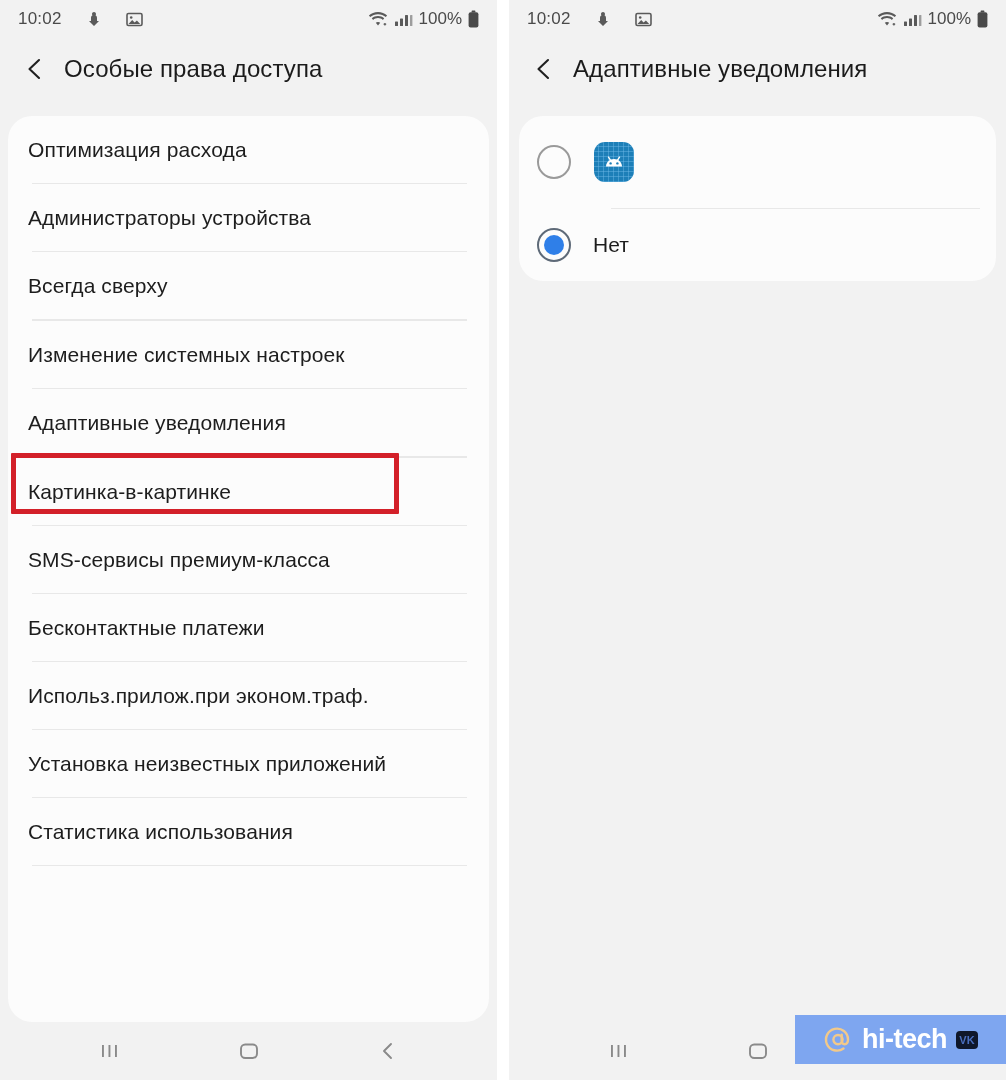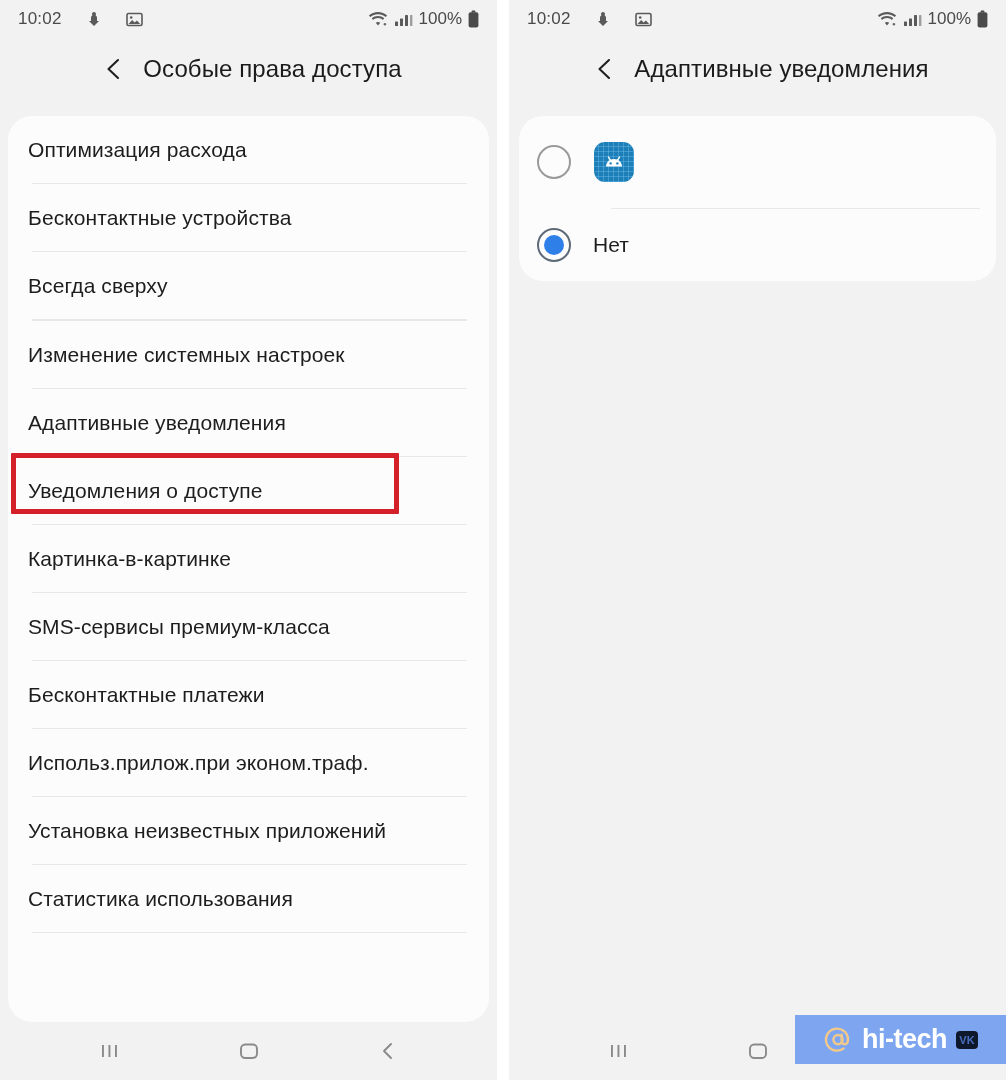--- a/index.html
+++ b/index.html
@@ -30,21 +30,20 @@
   .sb-time { font-size: 17px; color: #4a4a4a; letter-spacing: .2px; }
   .sb-right { margin-left: auto; display: flex; align-items: center; gap: 6px; }
   .sb-pct { font-size: 17px; color: #4a4a4a; }
   .ic { display: block; }
 
   
   .titlebar {
     height: 62px; flex: 0 0 62px;
     display: flex; align-items: center;
     padding: 0 16px 0 22px;
-    justify-content: center;
   }
   .back-chevron { width: 26px; height: 26px; flex: 0 0 26px; margin-right: 16px; }
   .title {
     font-size: 24px; color: #1b1b1b; font-weight: 400;
     letter-spacing: .1px; white-space: nowrap;
   }
 
   
   .card {
     margin: 16px 8px 0 8px;
@@ -188,44 +187,41 @@
     </div>
 
     <div class="card list">
 
       <div class="row">
         <span class="row-label">Оптимизация расхода</span>
       </div>
       <div class="divider"></div>
 
       <div class="row">
-        <span class="row-label">Бесконтактные устройства</span>
+        <span class="row-label">Администраторы устройства</span>
       </div>
       <div class="divider"></div>
 
       <div class="row">
         <span class="row-label">Всегда сверху</span>
       </div>
       <div class="divider"></div>
 
       <div class="divider"></div>
 
       <div class="row">
         <span class="row-label">Изменение системных настроек</span>
       </div>
       <div class="divider"></div>
 
       <div class="row">
         <span class="row-label">Адаптивные уведомления</span>
       </div>
       <div class="divider"></div>
 
-      <div class="row">
-        <span class="row-label">Уведомления о доступе</span>
-      </div>
       <div class="divider"></div>
 
       <div class="row">
         <span class="row-label">Картинка-в-картинке</span>
       </div>
       <div class="divider"></div>
 
       <div class="row">
         <span class="row-label">SMS-сервисы премиум-класса</span>
       </div>

